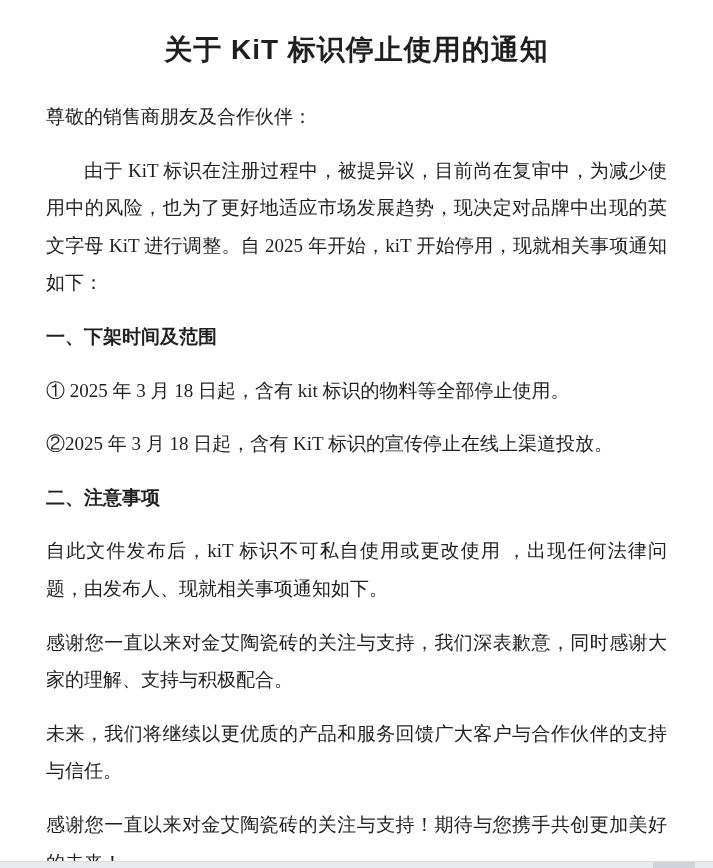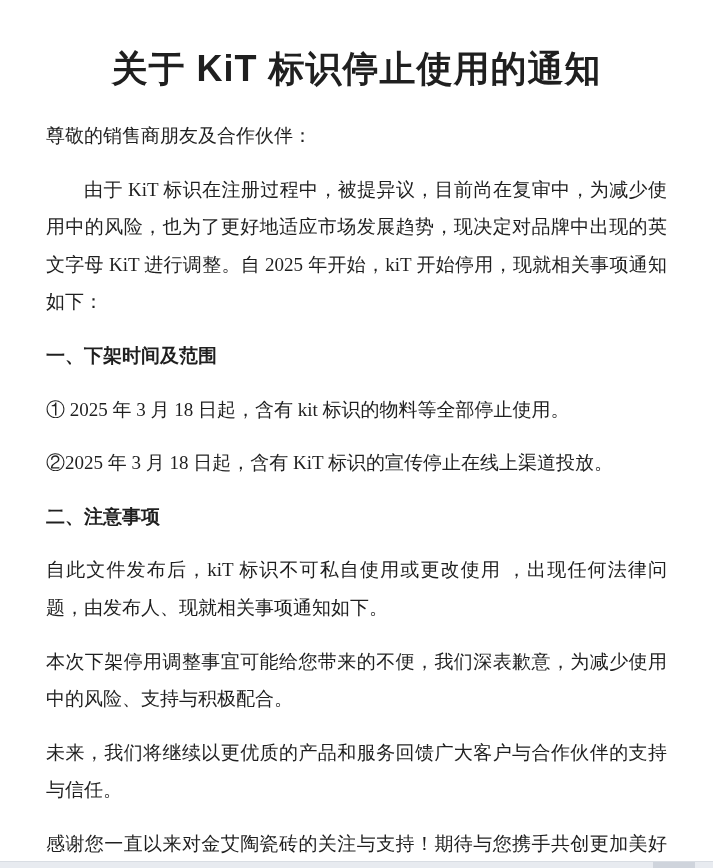--- a/index.html
+++ b/index.html
@@ -14,25 +14,25 @@
     font-family: "Liberation Serif", "DejaVu Serif", serif;
     color: var(--text-color, #1f1f1f);
     position: relative;
   }
   .page {
     padding: 0 30px;
   }
   .page > * { margin: 16px; }
   .doc-title {
     font-family: "Liberation Sans", "DejaVu Sans", sans-serif;
-    font-size: 36px;
+    font-size: 28px;
     font-weight: bold;
     text-align: center;
     line-height: 42px;
-    margin: 48px 0 27px 0;
+    margin: 29px 0 27px 0;
     letter-spacing: 1px;
   }
   .body-line {
     font-size: 19px;
     line-height: 37.6px;
     text-align: justify;
   }
   .indent2 { text-indent: 2em; }
   .sec-heading {
     font-family: "Liberation Sans", "DejaVu Sans", sans-serif;
@@ -84,21 +84,21 @@
   <h2 class="sec-heading">一、下架时间及范围</h2>
 
   <p class="body-line">① 2025 年 3 月 18 日起，含有 kit 标识的物料等全部停止使用。</p>
 
   <p class="body-line">②2025 年 3 月 18 日起，含有 KiT 标识的宣传停止在线上渠道投放。</p>
 
   <h2 class="sec-heading">二、注意事项</h2>
 
   <p class="body-line">自此文件发布后，kiT 标识不可私自使用或更改使用 ，出现任何法律问题，由发布人、现就相关事项通知如下。</p>
 
-  <p class="body-line">本次下架停用调整事宜可能给您带来的不便，我们深表歉意，为减少使用中的风险、支持与积极配合。</p>
+  <p class="body-line">感谢您一直以来对金艾陶瓷砖的关注与支持，我们深表歉意，同时感谢大家的理解、支持与积极配合。</p>
 
   <p class="body-line">未来，我们将继续以更优质的产品和服务回馈广大客户与合作伙伴的支持与信任。</p>
 
   <p class="body-line">感谢您一直以来对金艾陶瓷砖的关注与支持！期待与您携手共创更加美好的未来！</p>
 
   <div class="signature">
     <p>佛山市金拓莱陶瓷有限公司</p>
   </div>
 
 </div>

